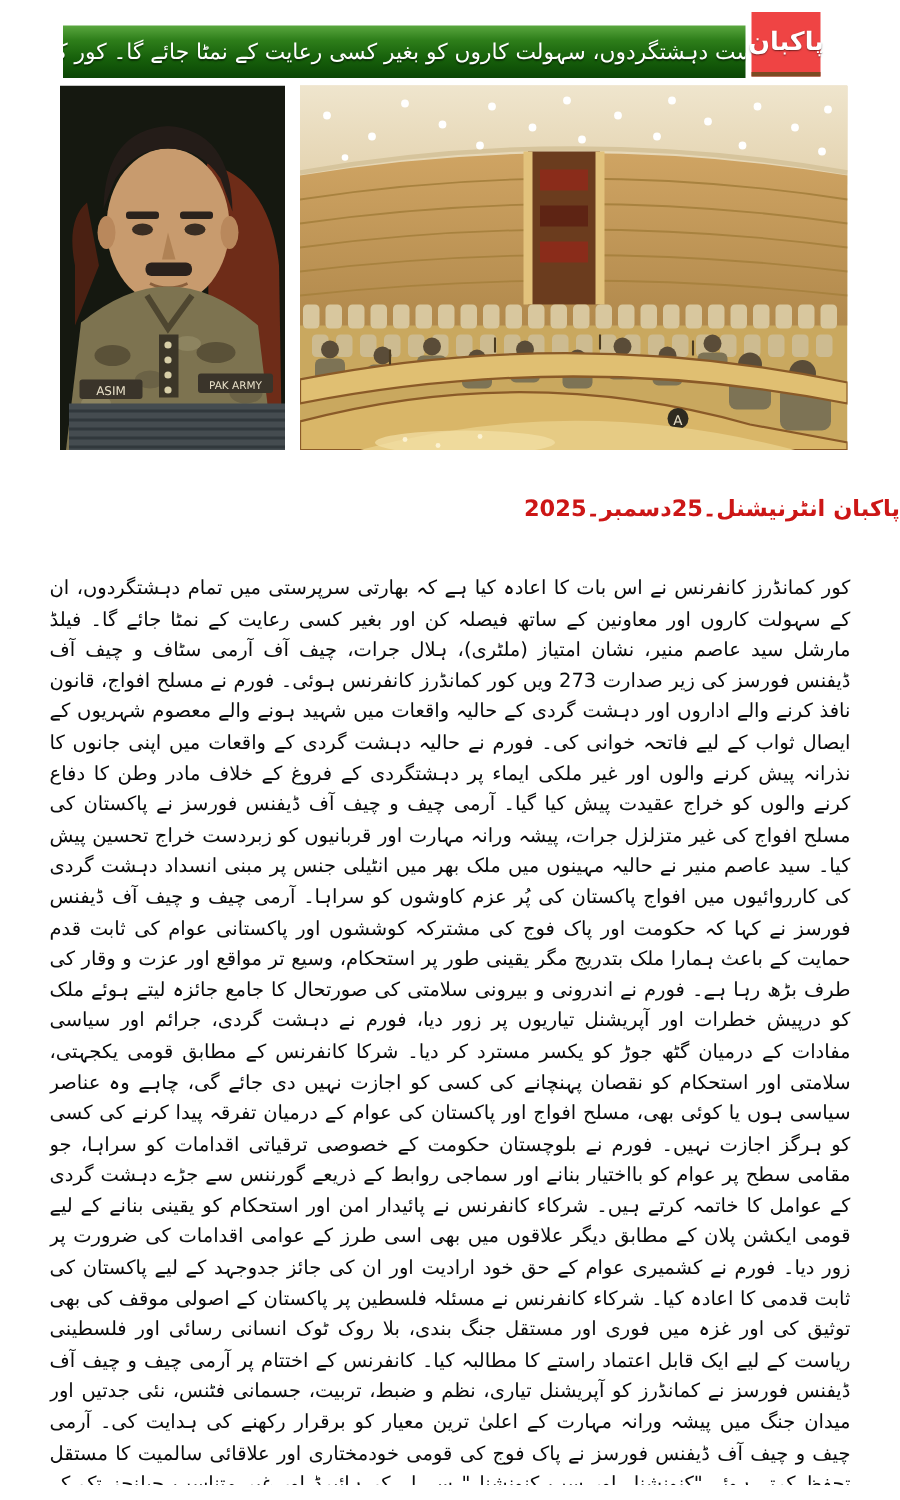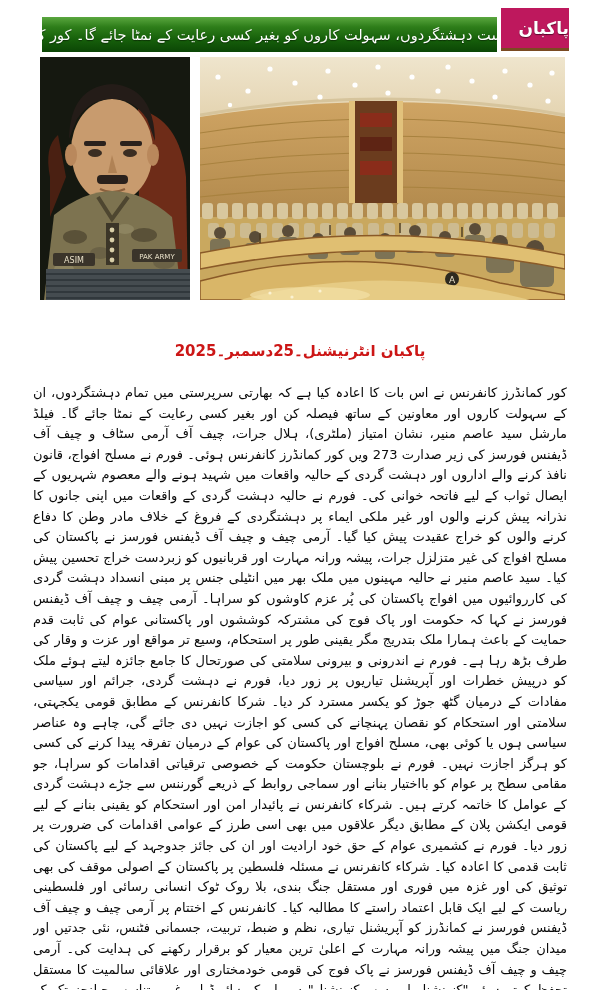--- a/index.html
+++ b/index.html
@@ -12,36 +12,36 @@
   
   .header{position:absolute;top:0;left:0;width:600px;height:56px;}
   .headline-bar{
     position:absolute;top:17px;left:42px;width:455px;height:35px;
     background:linear-gradient(180deg,#5aa73f 0%,#2e7e1a 28%,#17610b 62%,#0b4605 100%);
     color:#ffffff;display:flex;align-items:center;justify-content:center;
     direction:rtl;font-size:14.5px;white-space:nowrap;overflow:hidden;
     text-shadow:0 1px 1px rgba(0,0,0,.45);
   }
   .brand-box{
-    position:absolute;top:8px;left:501px;width:68px;height:40px;
-    background:#be185d;border-bottom:3px solid #7a4a22;
-    color:#ffffff;display:flex;align-items:center;
+    position:absolute;top:8px;left:501px;width:46px;height:40px;
+    background:#ef4444;border-bottom:3px solid #7a4a22;
+    color:#ffffff;display:flex;align-items:center;justify-content:center;
     font-weight:bold;font-size:17px;direction:rtl;
     text-shadow:0 1px 1px rgba(0,0,0,.5);
   }
 
   
   .photos-row{position:absolute;top:57px;left:0;width:516px;height:243px;}
   .photo-left{position:absolute;left:40px;top:0;width:150px;height:243px;display:block;}
   .photo-right{position:absolute;left:200px;top:0;width:365px;height:243px;display:block;}
 
   
   .dateline{
-    position:absolute;top:330px;left:0;width:600px;text-align:center;
-    color:#cc1616;font-weight:bold;font-size:15px;direction:rtl;margin-top:12px;
+    position:absolute;top:330px;left:0;width:600px;
+    color:#cc1616;font-weight:bold;font-size:15px;direction:rtl;
   }
 
   
   .article{
     position:absolute;top:383px;left:33px;width:534px;height:607px;
     direction:rtl;text-align:justify;color:#0a0a0a;
     font-size:13px;line-height:20.6px;overflow:hidden;
   }
 </style>
 </head>

